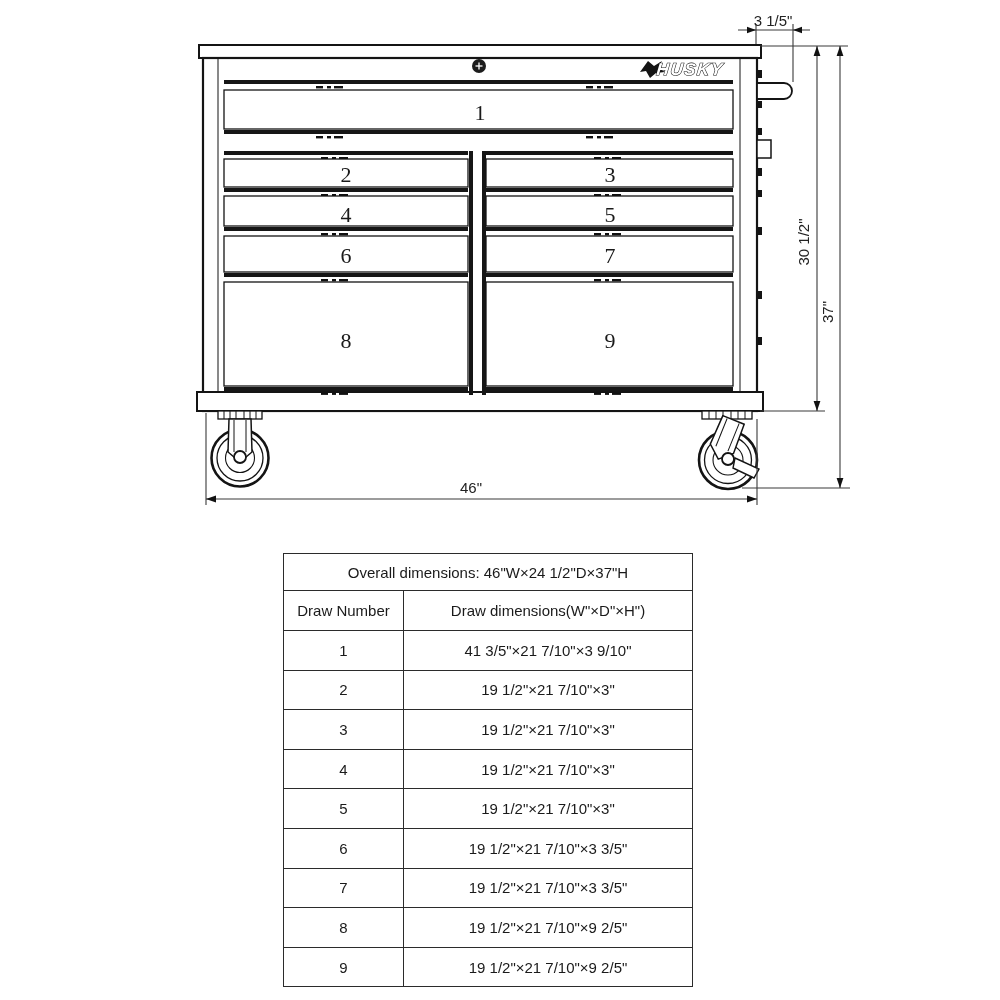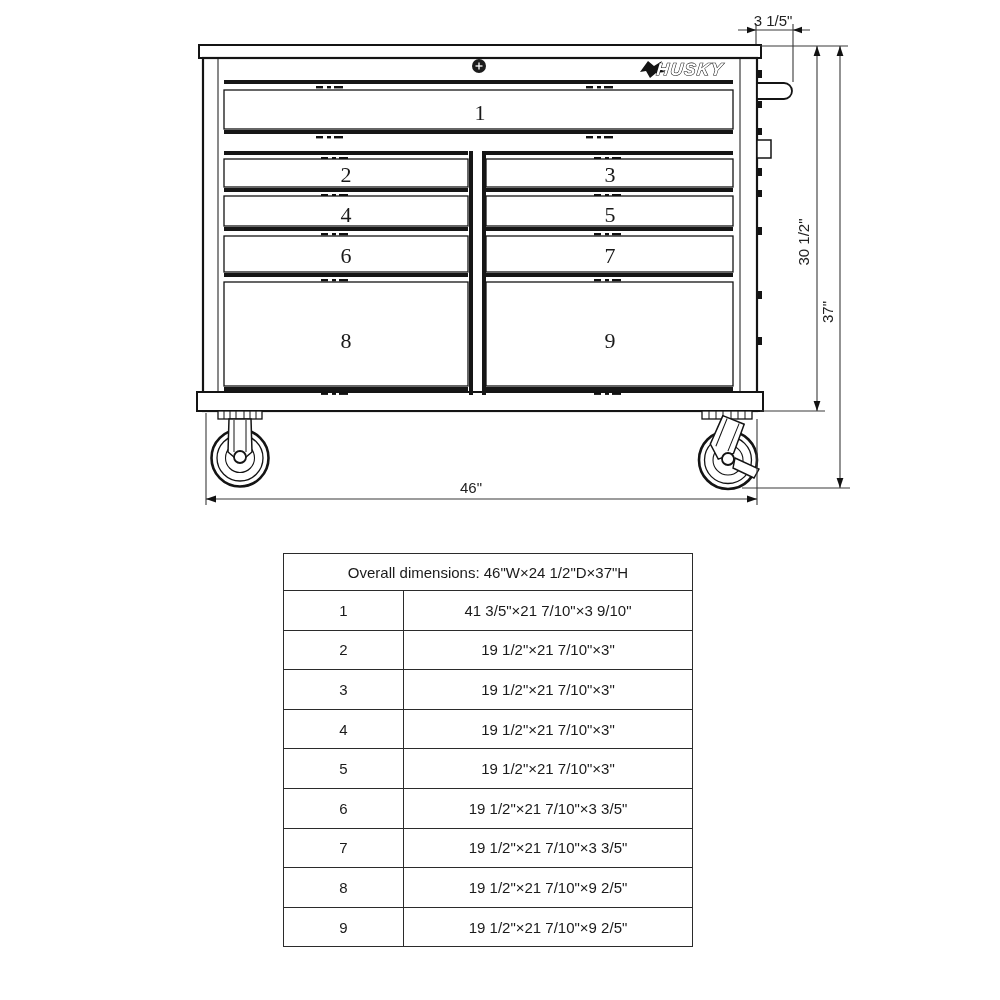--- a/index.html
+++ b/index.html
@@ -252,20 +252,24 @@
   <div class="spec-table-wrap">
     <table class="spec">
       <colgroup>
           <col class="c-num">
           <col class="c-dims">
         </colgroup>
       <tbody>
         <tr class="row-overall">
           <td colspan="2">Overall dimensions: 46"W×24 1/2"D×37"H</td>
         </tr>
+        <tr class="row-colhead">
+          <td>Draw Number</td>
+          <td>Draw dimensions(W"×D"×H")</td>
+        </tr>
         <tr class="row-data">
           <td>1</td>
           <td>41 3/5"×21 7/10"×3 9/10"</td>
         </tr>
         <tr class="row-data">
           <td>2</td>
           <td>19 1/2"×21 7/10"×3"</td>
         </tr>
         <tr class="row-data">
           <td>3</td>

